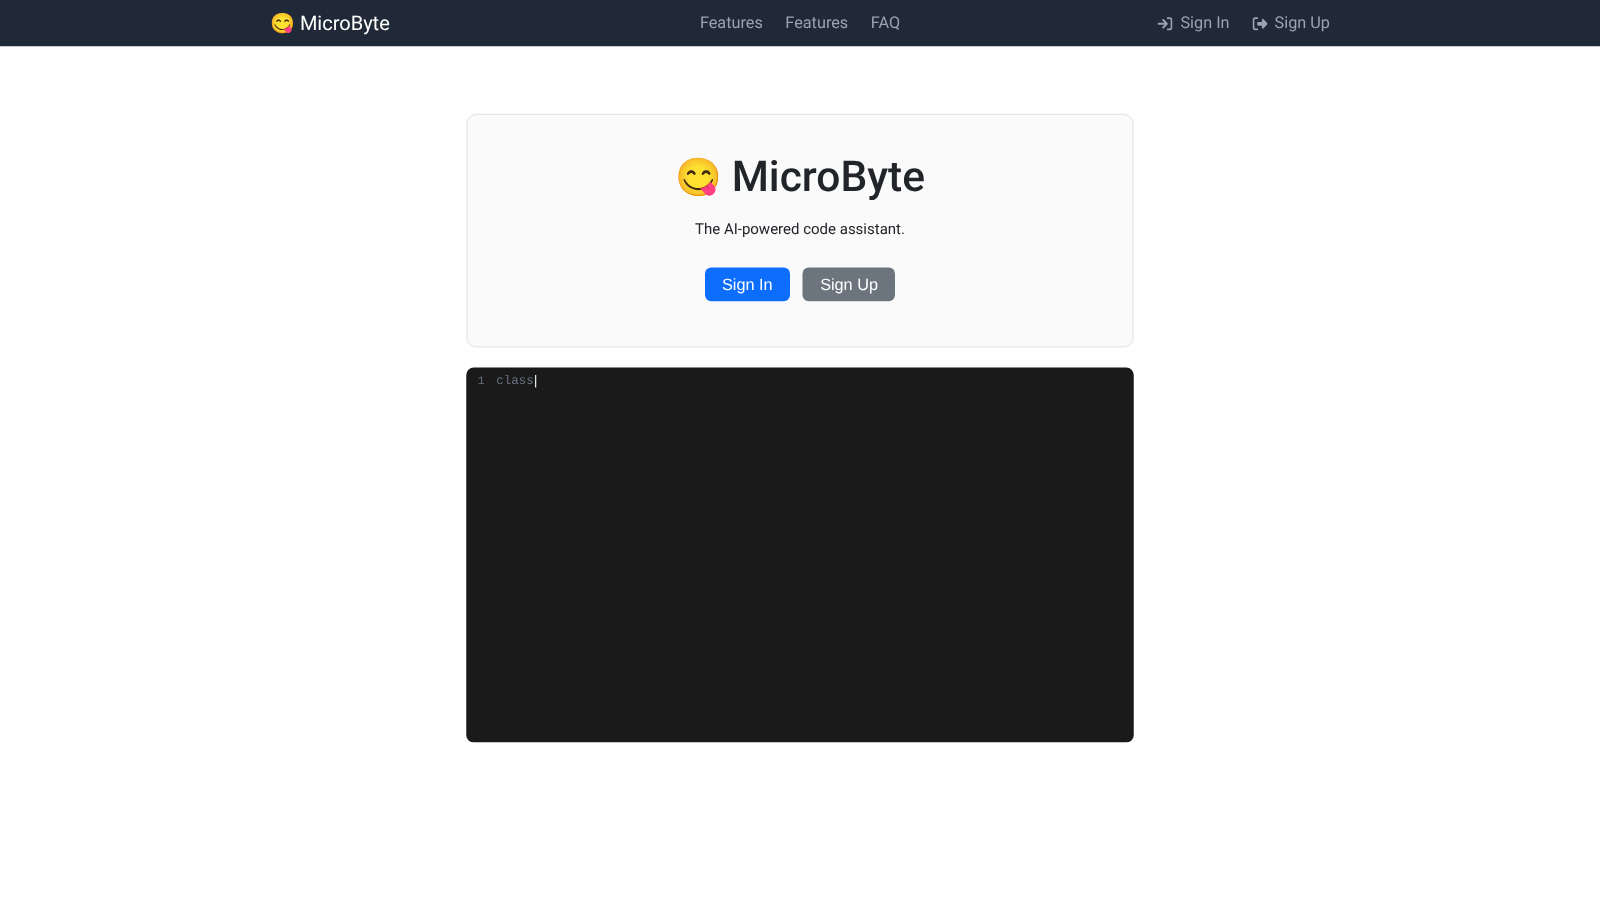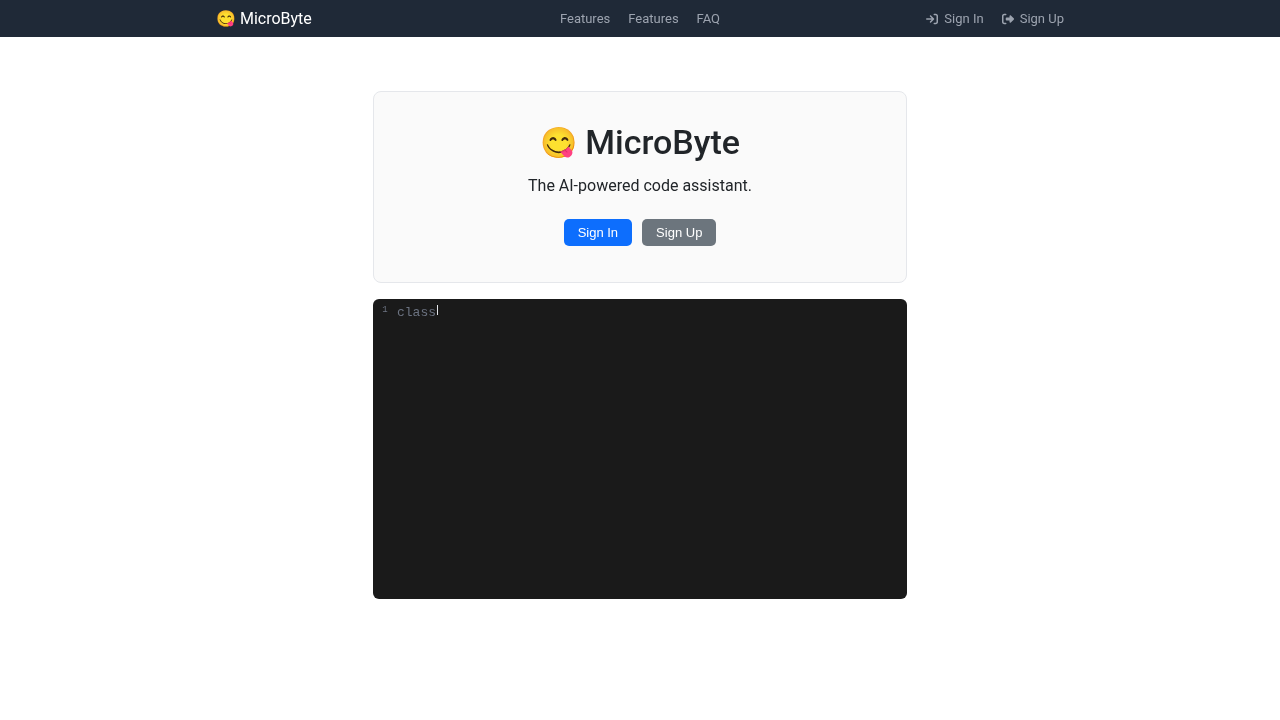--- a/index.html
+++ b/index.html
@@ -76,21 +76,21 @@
       display: flex;
       align-items: center;
       justify-content: center;
       gap: 8px;
       margin-bottom: 14px;
     }
     .hero-emoji {
       font-size: 30px;
     }
     .hero-subtitle {
-      font-size: 16px;
+      font-size: 12px;
       color: #212529;
       margin-bottom: 24px;
     }
     .hero-buttons {
       display: flex;
       justify-content: center;
       gap: 10px;
     }
     .btn {
       padding: 6px 14px;
@@ -122,21 +122,21 @@
     }
     .line-number {
       width: 24px;
       text-align: center;
       color: #6b7280;
       font-size: 9px;
       flex-shrink: 0;
     }
     .line-content {
       color: #6b7280;
-      font-size: 13px;
+      font-size: 10px;
       display: flex;
       align-items: flex-start;
     }
     .cursor {
       display: inline-block;
       width: 1px;
       height: 10px;
       background: #e5e7eb;
       margin-left: 1px;
       vertical-align: middle;

